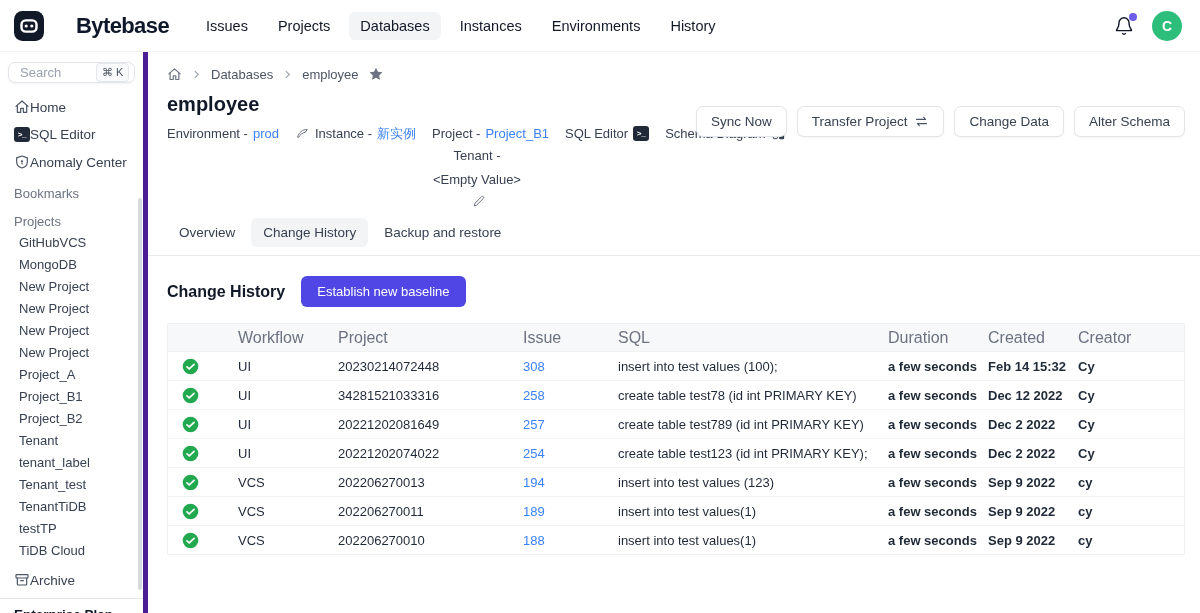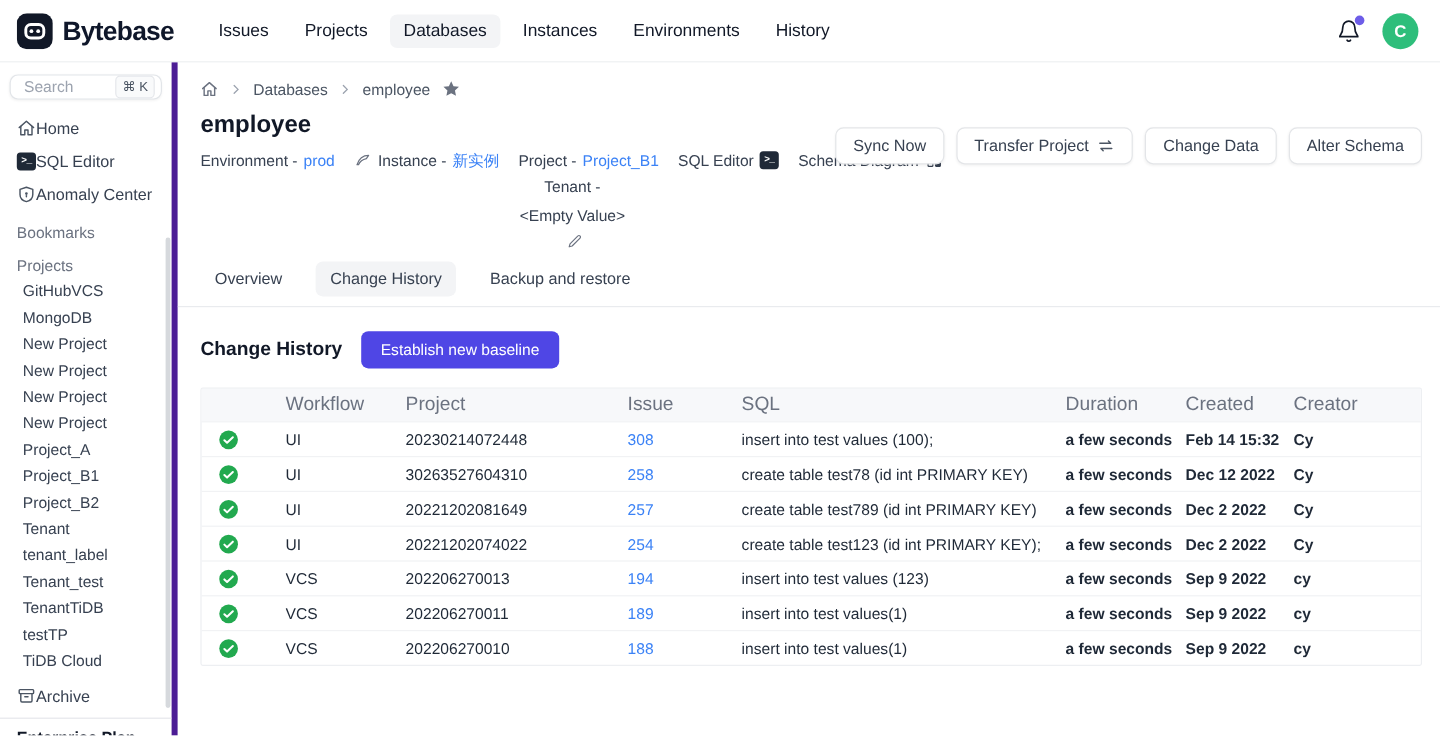--- a/index.html
+++ b/index.html
@@ -5,21 +5,21 @@
   * { box-sizing: border-box; }
   html,body { margin:0; padding:0; }
   body {
     width:1200px; height:613px; overflow:hidden;
     font-family:"Liberation Sans", sans-serif;
     color:#1f2937; background:#fff;
   }
   
   .topbar { height:52px; display:flex; align-items:center; padding:0 18px 0 14px; border-bottom:1px solid #eef0f2; }
   .brand { display:flex; align-items:center; gap:8px; cursor:pointer; }
-  .brand-name { font-size:22px; font-weight:800; letter-spacing:-0.6px; color:#0f172a; }
+  .brand-name { font-size:22px; font-weight:800; letter-spacing:-0.6px; color:#0f172a;margin-left:24px; }
   .top-nav { display:flex; gap:8px; margin-left:26px; }
   .nav-item { padding:6px 11px; font-size:14.5px; color:#111827; border-radius:6px; cursor:pointer; white-space:nowrap; }
   .nav-item.active { background:#f3f4f6; }
   .top-right { margin-left:auto; display:flex; align-items:center; gap:18px; }
   .bell { position:relative; display:flex; cursor:pointer; }
   .bell-dot { position:absolute; top:-3px; right:-3px; width:8px; height:8px; border-radius:50%; background:#6d5de8; }
   .avatar { width:30px; height:30px; border-radius:50%; background:#2ebe7b; color:#fff; display:flex; align-items:center; justify-content:center; font-size:14px; font-weight:700; cursor:pointer; }
   
   .layout { display:flex; height:561px; }
   aside { width:148px; border-right:5px solid #4c1d95; position:relative; display:flex; flex-direction:column; overflow:hidden; flex:none; }
@@ -41,21 +41,21 @@
   
   main { flex:1; position:relative; padding:14px 15px 0 19px; overflow:hidden; }
   .breadcrumb { display:flex; align-items:center; gap:9px; font-size:13px; color:#4b5563; }
   .crumb-link { cursor:pointer; }
   .page-title { font-size:20px; font-weight:700; color:#111827; margin-top:11px; }
   .meta { margin-top:8px; font-size:13px; color:#374151; display:flex; flex-wrap:wrap; gap:3px 16px; max-width:620px; line-height:19px; align-items:center; }
   .meta-item { display:inline-flex; align-items:center; gap:5px; white-space:nowrap; }
   .meta-link { color:#3b82f6; cursor:pointer; }
   .actions { position:absolute; top:54px; right:15px; display:flex; gap:10px; }
   .btn { border:1px solid #e3e5e8; background:#fff; border-radius:7px; padding:7px 14px; font-size:13.5px; color:#374151; font-weight:500; display:inline-flex; align-items:center; gap:7px; box-shadow:0 1px 2px rgba(0,0,0,.05); cursor:pointer; white-space:nowrap; font-family:inherit; }
-  .tabs { display:flex; gap:16px; margin-top:10px; align-items:flex-end; }
+  .tabs { display:flex; gap:4px; margin-top:10px; align-items:flex-end; }
   .tab { padding:7px 12px; border-radius:6px; font-size:13.5px; color:#374151; cursor:pointer; white-space:nowrap; }
   .tab.active { background:#f3f4f6; }
   .tabs-divider { border-bottom:1px solid #e9ebee; margin:8px -15px 0 -19px; }
   .section-head { display:flex; align-items:center; gap:16px; margin-top:20px; }
   .section-title { font-size:16px; font-weight:700; color:#111827; }
   .primary-btn { background:#4f46e5; color:#fff; border:none; border-radius:6px; padding:8px 16px; font-size:13px; font-weight:500; cursor:pointer; font-family:inherit; }
   
   .history-table { margin-top:16px; border:1px solid #edeff2; border-radius:2px; }
   .thead, .trow { display:grid; grid-template-columns:70px 100px 185px 95px 270px 100px 90px 1fr; align-items:center; }
   .thead { background:#f7f8fa; height:27px; font-size:16px; color:#6b7280; }
@@ -307,21 +307,21 @@
           <div class="trow">
             <div class="cell-icon">
               <span style="display: flex;">
                 <svg width="17" height="17" viewBox="0 0 24 24">
                   <circle cx="12" cy="12" r="11" fill="#22a94f"></circle>
                   <path d="M7 12.5l3.2 3L17 9" stroke="#fff" stroke-width="2.4" fill="none" stroke-linecap="round" stroke-linejoin="round"></path>
                 </svg>
               </span>
             </div>
             <div class="cell">UI</div>
-            <div class="cell">30263527604310</div>
+            <div class="cell">34281521033316</div>
             <div class="cell"><span class="issue-link">258</span></div>
             <div class="cell">create table test78 (id int PRIMARY KEY)</div>
             <div class="cell cell-strong">a few seconds</div>
             <div class="cell cell-strong">Dec 12 2022</div>
             <div class="cell cell-strong">Cy</div>
           </div>
           <div class="trow">
             <div class="cell-icon">
               <span style="display: flex;">
                 <svg width="17" height="17" viewBox="0 0 24 24">

